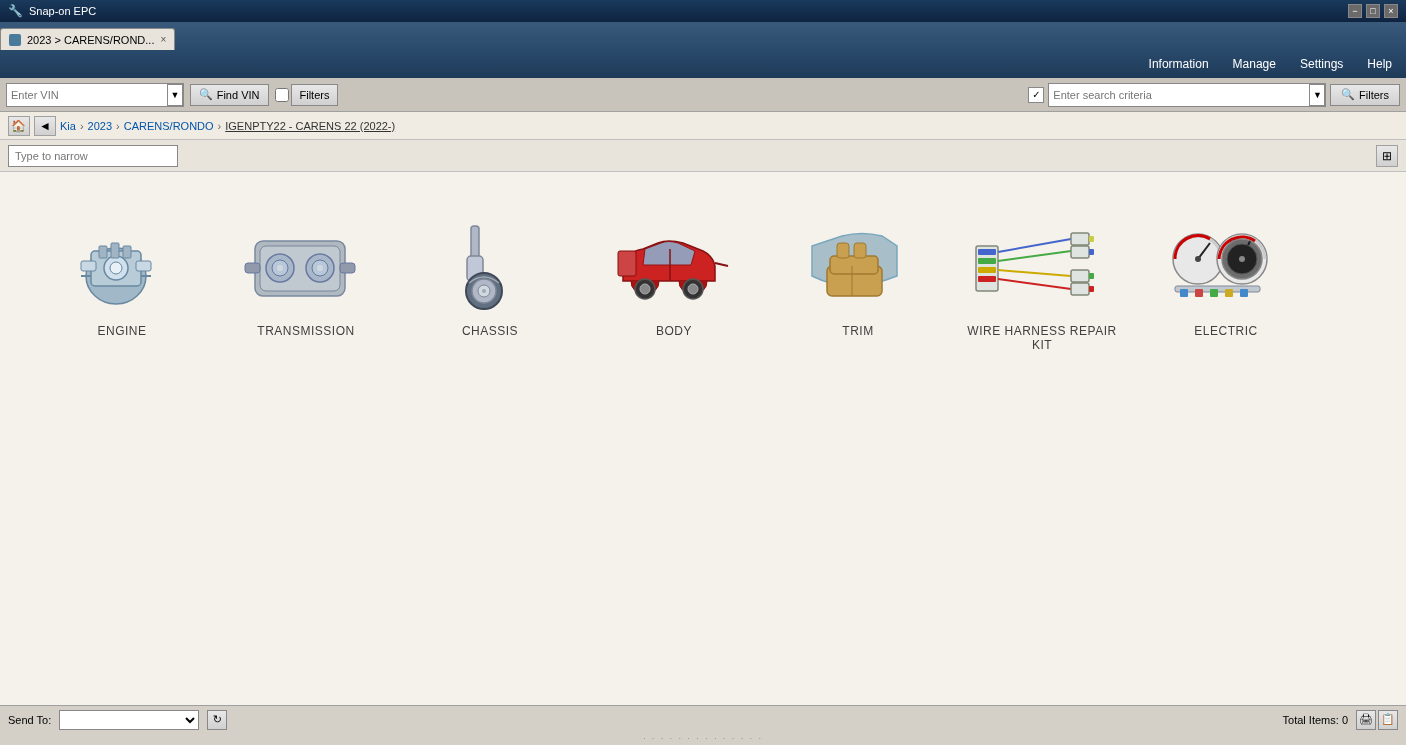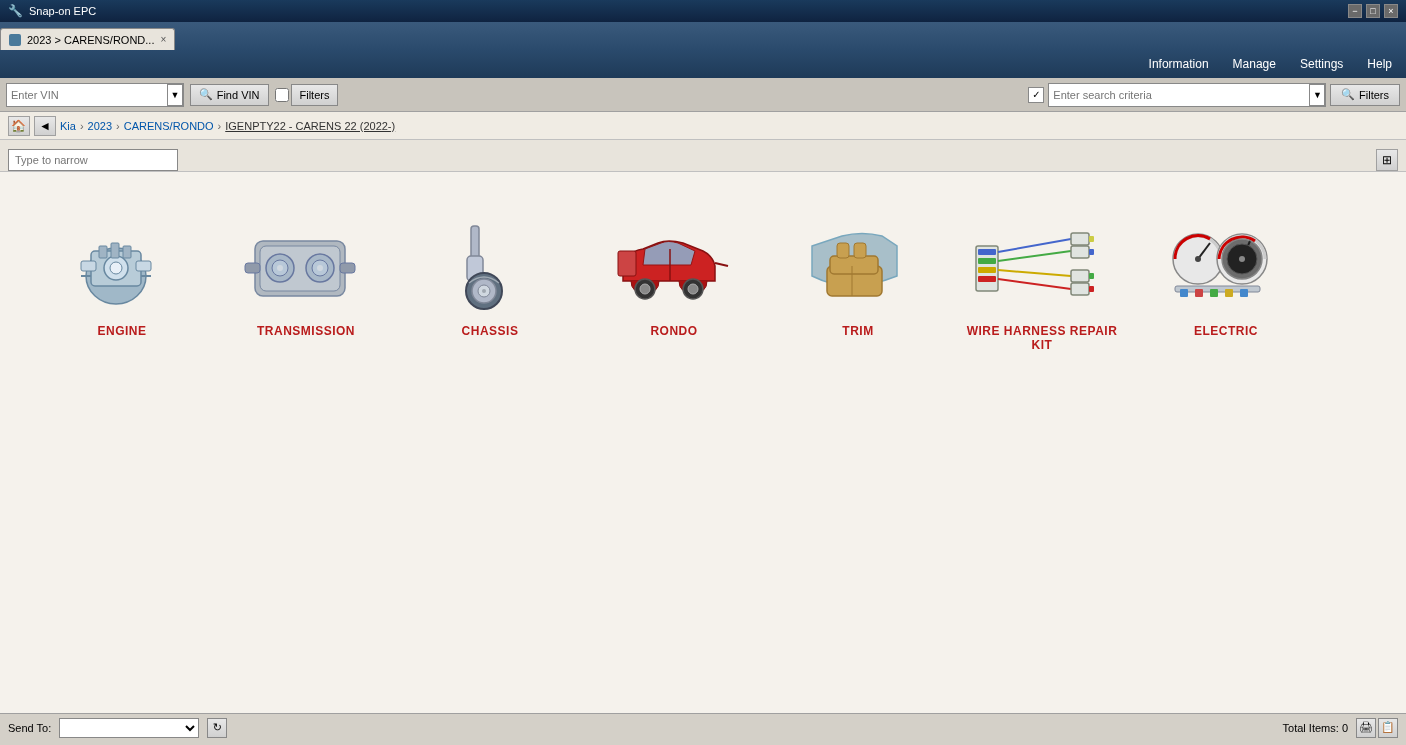--- a/index.html
+++ b/index.html
@@ -189,21 +189,21 @@
       cursor: pointer;
       text-decoration: none;
     }
     .breadcrumb-current { color: #333; font-size: 11px; text-decoration: underline; }
 
     
     .narrow-bar {
       background: #e8e4dc;
       height: 32px;
       display: flex;
-      align-items: flex-end;
+      align-items: center;
       padding: 0 8px;
       border-bottom: 1px solid #c0c0c0;
       gap: 8px;
     }
     .narrow-input {
       width: 170px;
       height: 22px;
       border: 1px solid #888;
       padding: 0 6px;
       font-size: 11px;
@@ -254,38 +254,38 @@
     .category-img {
       width: 130px;
       height: 100px;
       display: flex;
       align-items: center;
       justify-content: center;
       margin-bottom: 8px;
     }
     .category-label {
       font-size: 12px;
-      font-weight: bold;
-      color: #b91c1c;
+      font-weight: normal;
+      color: #404040;
       text-align: center;
       letter-spacing: 0.5px;
       margin-left: 12px;
     }
 
     
     .status-bar {
       background: #d4d0c8;
       height: 28px;
       display: flex;
       align-items: center;
       padding: 0 8px;
       border-top: 1px solid #a0a0a0;
       gap: 8px;
       position: absolute;
-      bottom: 4px;
+      bottom: 12px;
       width: 100%;
     }
     .send-to-label { font-size: 11px; }
     .send-to-select {
       height: 20px;
       border: 1px solid #888;
       background: white;
       width: 140px;
       font-size: 11px;
     }
@@ -476,21 +476,21 @@
             <circle cx="42" cy="68" r="10" fill="#333" stroke="#555" stroke-width="1.5"></circle>
             <circle cx="42" cy="68" r="5" fill="#888" stroke="#aaa" stroke-width="1"></circle>
             <circle cx="90" cy="68" r="10" fill="#333" stroke="#555" stroke-width="1.5"></circle>
             <circle cx="90" cy="68" r="5" fill="#888" stroke="#aaa" stroke-width="1"></circle>
 
             <rect x="15" y="30" width="18" height="25" rx="2" fill="#cc4444" stroke="#881111" stroke-width="1"></rect>
 
             <line x1="112" y1="42" x2="125" y2="45" stroke="#881111" stroke-width="2"></line>
           </svg>
         </div>
-        <span class="category-label">RONDO</span>
+        <span class="category-label">BODY</span>
       </div>
 
       <div class="category-item">
         <div class="category-img">
           <svg width="120" height="90" viewBox="0 0 120 90">
 
             <path d="M20 25 L50 15 Q70 10 90 15 L105 25 L105 55 Q80 65 60 65 Q40 65 20 55 Z" fill="#88aabb" stroke="#4488aa" stroke-width="1.5" opacity="0.7"></path>
 
             <rect x="35" y="45" width="55" height="30" rx="5" fill="#c8a050" stroke="#a07830" stroke-width="1.5"></rect>
             <rect x="38" y="35" width="48" height="18" rx="4" fill="#c8a050" stroke="#a07830" stroke-width="1.5"></rect>

